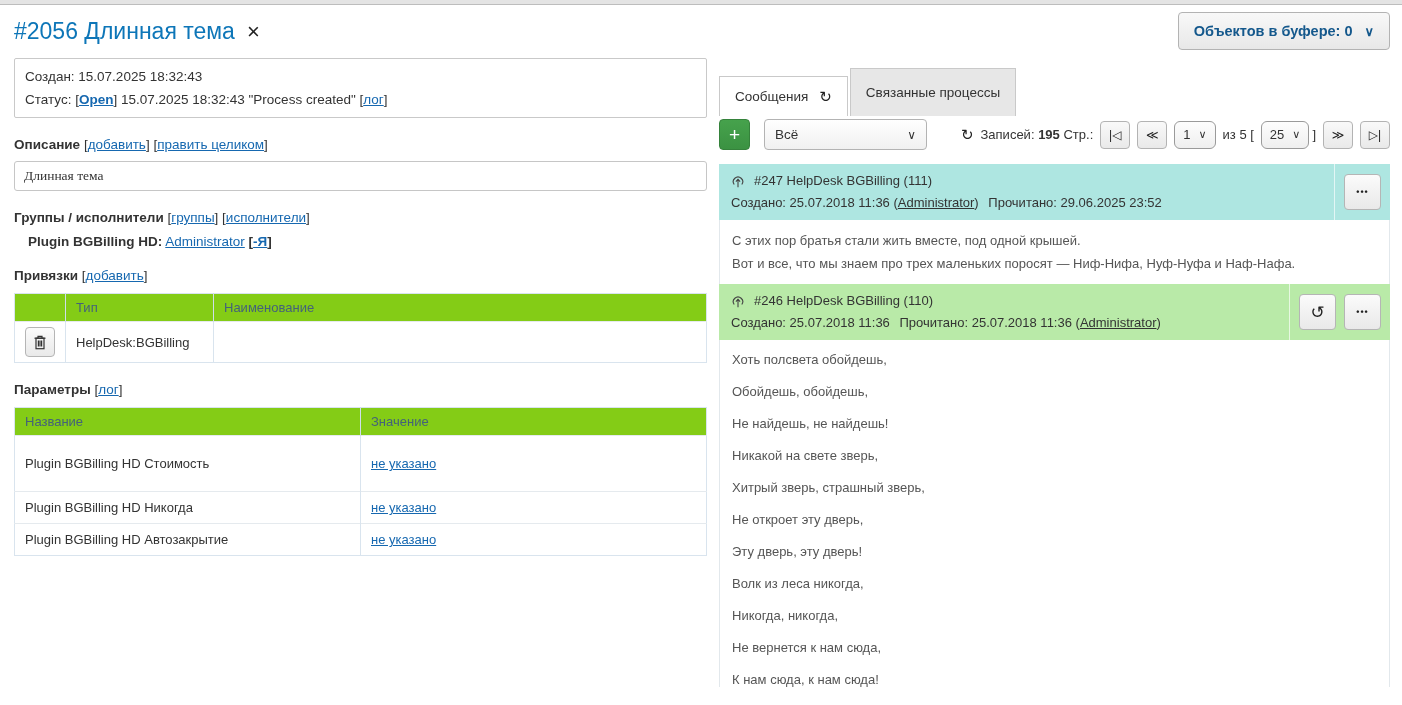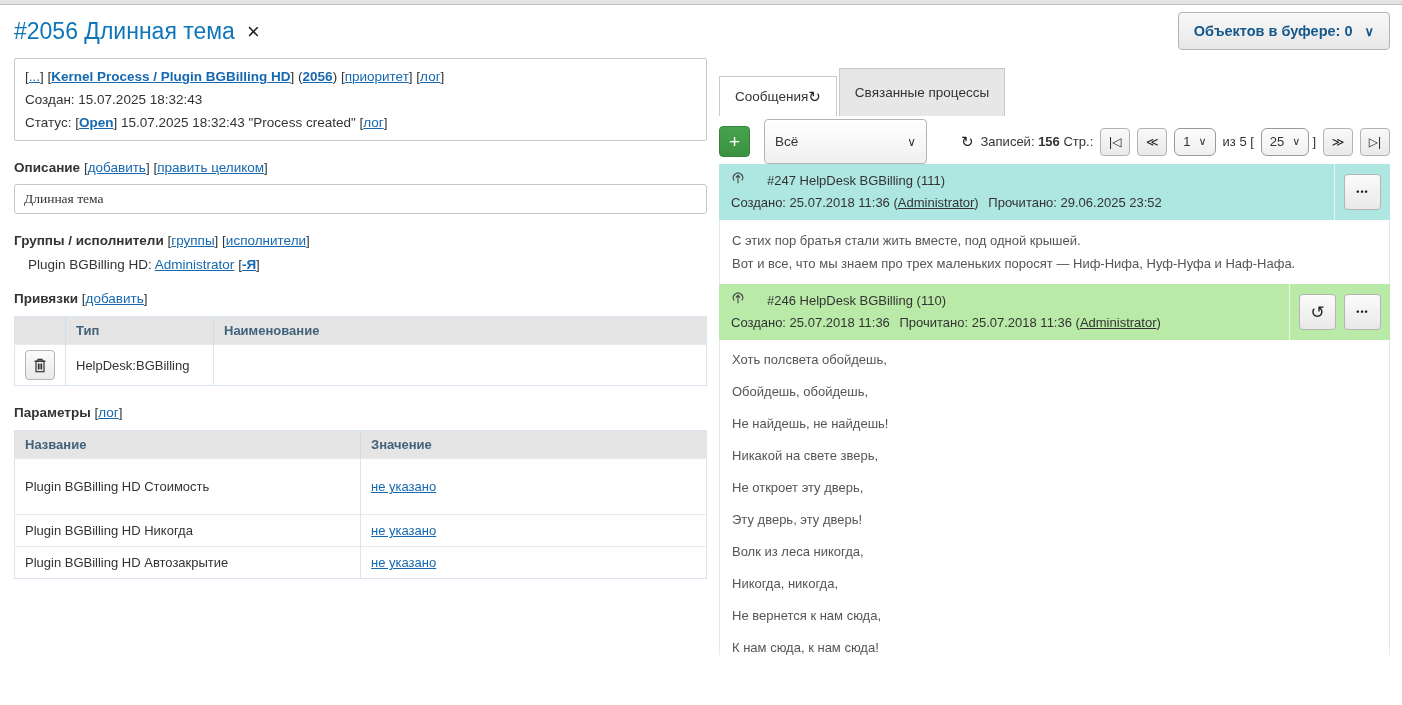--- a/index.html
+++ b/index.html
@@ -32,25 +32,25 @@
   .section-h { margin-top:19px; font-size:13.5px; font-weight:bold; }
   .section-h .seg { font-weight:normal; }
 
   .desc-input {
     margin-top:9px; width:693px; height:30px; border:1px solid #c6c6c6;
     border-radius:3px; padding:0 9px; font-family:Liberation Serif, serif;
     font-size:13.5px; color:#333;
   }
 
   .group-row { margin-top:9px; padding-left:14px; font-size:13.5px; }
-  .group-row .glabel { font-weight:normal;text-align:center; }
+  .group-row .glabel { font-weight:bold;text-align:center; }
 
   table.grid { margin-top:10px; width:693px; border-collapse:collapse; border:1px solid #d9e4ee; }
   table.grid th {
-    background:#e5e5e5; color:#44627a; font-weight:bold; text-align:left;
+    background:#84cc16; color:#44627a; font-weight:normal; text-align:left;
     padding:6px 10px; font-size:13px; border-left:1px solid #cfdeec;
   }
   table.grid td { padding:5px 10px; border-top:1px solid #e5eaee; border-left:1px solid #d9e4ee; background:#fff; }
   table.grid th:first-child, table.grid td:first-child { border-left:none; }
   .bind-col-btn { width:48px; }
   .bind-col-type { width:148px; }
   .params-col { width:346px; }
 
   .icon-btn {
     width:30px; height:30px; border:1px solid #b5b5b5; border-radius:4px;
@@ -65,32 +65,32 @@
     position:absolute; right:0; top:6px; height:38px; padding:0 15px;
     border:1px solid #b3b3b3; border-radius:4px;
     background:linear-gradient(#f8f8f8,#e8e8e8);
     color:#14588c; font-weight:bold; font-size:14.5px;
     display:flex; align-items:center; gap:12px; cursor:pointer;
   }
   .buffer-btn .chev { font-size:13px; font-weight:bold; }
 
   .tabbar { position:absolute; top:62px; left:0; display:flex; align-items:flex-end; }
   .tab { cursor:pointer; display:flex; align-items:center; padding:0 15px; font-size:13.5px; }
-  .tab.active { background:#fff; border:1px solid #c9c9c9; border-bottom:none; height:40px; }
+  .tab.active { background:#fff; border:1px solid #c9c9c9; border-bottom:none; height:40px; gap:11px; }
   .tab.inactive { background:#e7e7e7; border:1px solid #c9c9c9; border-bottom:none; height:48px; margin-left:2px; color:#333; }
   .refresh-glyph { font-size:15px; color:#222; }
 
   .toolbar { position:absolute; top:113px; left:0; width:671px; display:flex; align-items:center; }
   .add-btn {
     width:31px; height:31px; border:1px solid #35823b; border-radius:4px;
     background:linear-gradient(#46a24c,#3b9242); color:#fff; font-size:19px;
     display:flex; align-items:center; justify-content:center; cursor:pointer;
   }
   .filter-select {
-    margin-left:14px; width:163px; height:45px; border:1px solid #b3b3b3; border-radius:4px;
+    margin-left:14px; width:163px; height:31px; border:1px solid #b3b3b3; border-radius:4px;
     background:linear-gradient(#ffffff,#f0f0f0);
     display:flex; align-items:center; justify-content:space-between;
     padding:0 10px; cursor:pointer; font-size:13.5px;
   }
   .pg-group { margin-left:auto; display:flex; align-items:center; gap:7px; }
   .pg-text { font-size:13px; color:#333; white-space:nowrap; }
   .pg-btn {
     min-width:30px; height:28px; border:1px solid #b3b3b3; border-radius:4px;
     background:linear-gradient(#f9f9f9,#e9e9e9);
     display:flex; align-items:center; justify-content:center;
@@ -101,21 +101,21 @@
     background:linear-gradient(#fdfdfd,#efefef);
     display:flex; align-items:center; gap:8px; padding:0 8px; cursor:pointer; font-size:13px;
   }
   .pg-select .chev { font-size:11px; }
 
   .messages { position:absolute; top:158px; left:0; width:671px; }
   .msg-header { display:flex; align-items:stretch; }
   .msg-header.cyan { background:#aee6e1; }
   .msg-header.green { background:#b9eaa8; }
   .msg-meta { flex:1; padding:6px 12px; line-height:22px; font-size:13px; }
-  .msg-id-row { display:flex; gap:22px; }
+  .msg-id-row { display:flex; align-items:center; gap:9px; }
   .hdr-divider { width:1px; background:rgba(255,255,255,0.65); }
   .msg-actions { display:flex; align-items:center; gap:8px; padding:0 9px; }
   .act-btn {
     width:37px; height:36px; border:1px solid #b5b5b5; border-radius:4px;
     background:linear-gradient(#fbfbfb,#e9e9e9);
     display:flex; align-items:center; justify-content:center; cursor:pointer;
   }
   .dots { font-size:9px; letter-spacing:1px; font-weight:bold; color:#222; }
   .reply-glyph { font-size:17px; color:#222; }
 
@@ -135,23 +135,20 @@
 <div class="topstrip"></div>
 
 <div class="left-col">
 
   <div class="page-title-row">
     <span class="page-title">#2056 Длинная тема</span>
     <span class="close-x">×</span>
   </div>
 
   <div class="info-box">
-    <div>
-      <span>[</span><span class="lnk">...</span><span>] [</span><span class="lnk b">Kernel Process / Plugin BGBilling HD</span><span>] (</span><span class="lnk b">2056</span><span>) [</span><span class="lnk">приоритет</span><span>] [</span><span class="lnk">лог</span><span>]</span>
-    </div>
     <div>Создан: 15.07.2025 18:32:43</div>
     <div>
       <span>Статус: [</span><span class="lnk b">Open</span><span>] 15.07.2025 18:32:43 "Process created" [</span><span class="lnk">лог</span><span>]</span>
     </div>
   </div>
 
   <div class="section-h">
     <span>Описание</span>
     <span class="seg">[</span><span class="lnk seg">добавить</span><span class="seg">] [</span><span class="lnk seg">править целиком</span><span class="seg">]</span>
   </div>
@@ -243,21 +240,21 @@
   <div class="toolbar">
     <div class="add-btn">
       <span>+</span>
     </div>
     <div class="filter-select">
       <span>Всё</span>
       <span class="chev" style="font-size:12px">∨</span>
     </div>
     <div class="pg-group">
       <span class="refresh-glyph">↻</span>
-      <span class="pg-text"><span>Записей:</span> <b>156</b> <span>Стр.:</span></span>
+      <span class="pg-text"><span>Записей:</span> <b>195</b> <span>Стр.:</span></span>
       <div class="pg-btn">
           <span>|◁</span>
         </div>
       <div class="pg-btn">
           <span>≪</span>
         </div>
       <div class="pg-select">
         <span>1</span>
         <span class="chev">∨</span>
       </div>
@@ -332,20 +329,21 @@
         <div class="act-btn">
             <span class="dots">•••</span>
           </div>
       </div>
     </div>
     <div class="msg-body poem">
       <p>Хоть полсвета обойдешь,</p>
       <p>Обойдешь, обойдешь,</p>
       <p>Не найдешь, не найдешь!</p>
       <p>Никакой на свете зверь,</p>
+      <p>Хитрый зверь, страшный зверь,</p>
       <p>Не откроет эту дверь,</p>
       <p>Эту дверь, эту дверь!</p>
       <p>Волк из леса никогда,</p>
       <p>Никогда, никогда,</p>
       <p>Не вернется к нам сюда,</p>
       <p>К нам сюда, к нам сюда!</p>
     </div>
 
   </div>
 </div>

